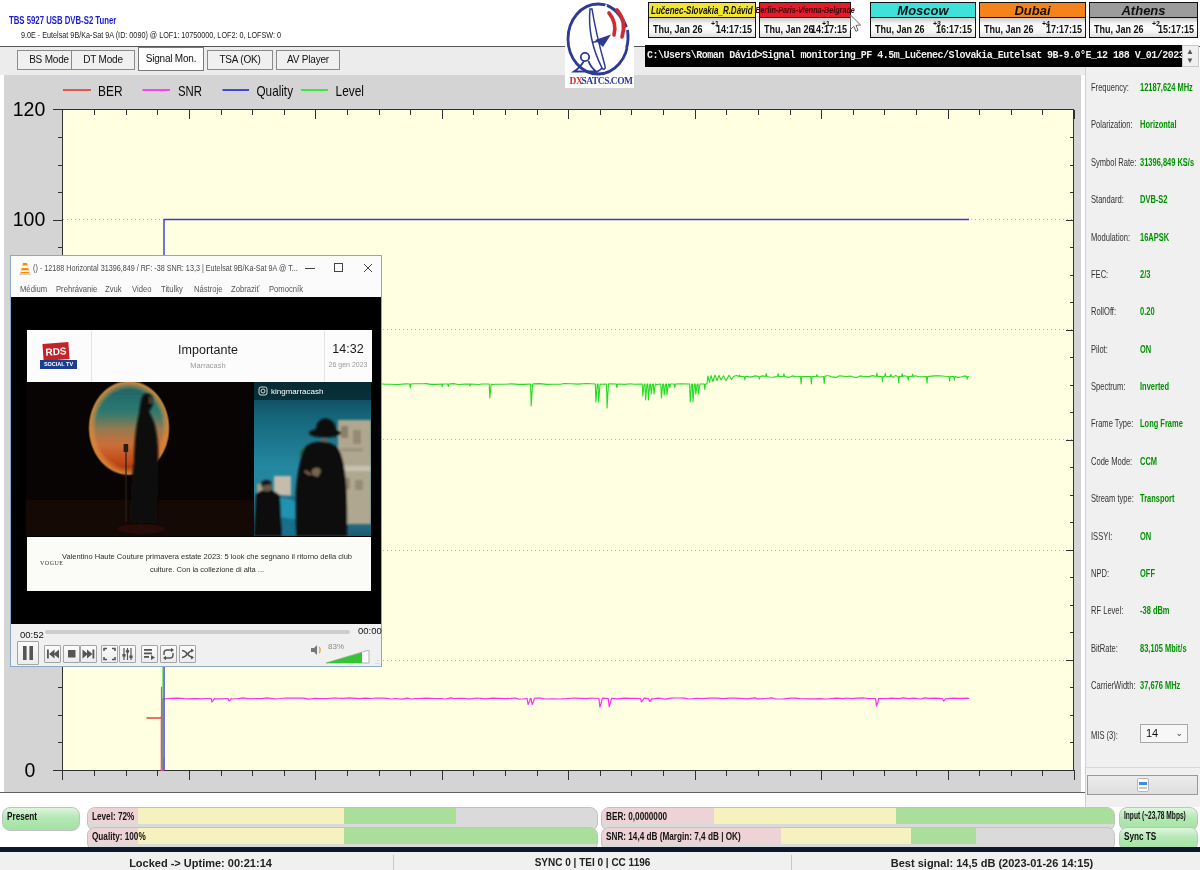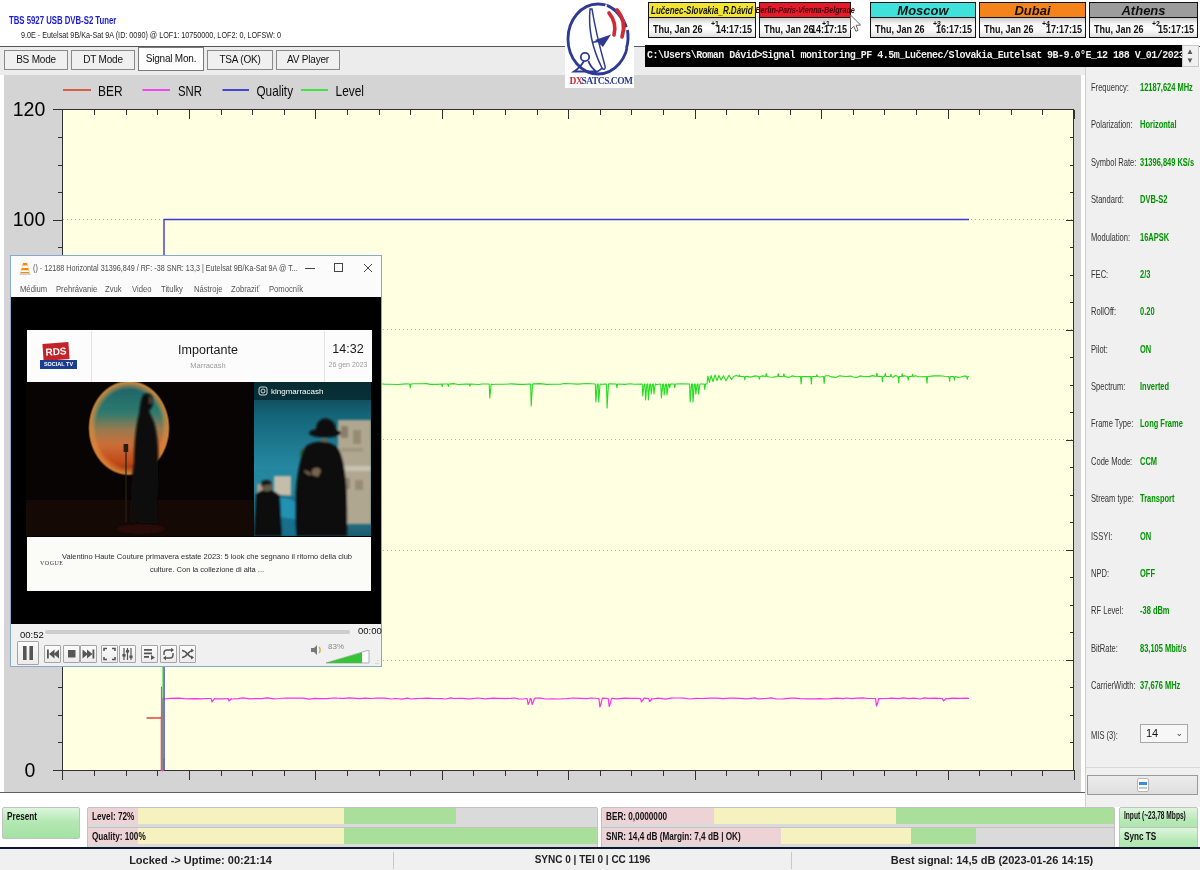--- a/index.html
+++ b/index.html
@@ -6,21 +6,21 @@
 body{position:relative;background:#ffffff;font-family:"Liberation Sans",sans-serif}
 .abs{position:absolute}
 </style></head>
 <body>
 
 <div class="abs" style="left:9px;top:14px;font-size:10.5px;font-weight:bold;color:#1a1ad1;transform:scaleX(0.74);transform-origin:0 0;white-space:nowrap">TBS 5927 USB DVB-S2 Tuner</div>
 <div class="abs" style="left:21px;top:29px;font-size:9.5px;color:#222;transform:scaleX(0.76);transform-origin:0 0;white-space:nowrap">9.0E - Eutelsat 9B/Ka-Sat 9A (ID: 0090) @ LOF1: 10750000, LOF2: 0, LOFSW: 0</div>
 <div class="abs" style="left:0;top:46px;width:1200px;height:1px;background:#555"></div>
 <div class="abs" style="left:0;top:47px;width:1085px;height:28px;background:#ececec"></div>
 
-<div class="abs" style="left:4px;top:50px;width:64px;height:20px;background:#f0f0f0;border:1px solid #8a8a8a;font-size:10px;letter-spacing:-0.2px;color:#111;text-align:center;line-height:18px">BS Mode</div>
+<div class="abs" style="left:17px;top:50px;width:64px;height:20px;background:#f0f0f0;border:1px solid #8a8a8a;font-size:10px;letter-spacing:-0.2px;color:#111;text-align:center;line-height:18px">BS Mode</div>
 <div class="abs" style="left:71px;top:50px;width:64px;height:20px;background:#f0f0f0;border:1px solid #8a8a8a;font-size:10px;letter-spacing:-0.2px;color:#111;text-align:center;line-height:18px">DT Mode</div>
 <div class="abs" style="left:138px;top:47px;width:66px;height:24px;background:#fdfdfd;border:1px solid #7a7a7a;font-size:10px;letter-spacing:-0.2px;color:#111;text-align:center;line-height:22px">Signal Mon.</div>
 <div class="abs" style="left:207px;top:50px;width:66px;height:20px;background:#f0f0f0;border:1px solid #8a8a8a;font-size:10px;letter-spacing:-0.2px;color:#111;text-align:center;line-height:18px">TSA (OK)</div>
 <div class="abs" style="left:276px;top:50px;width:64px;height:20px;background:#f0f0f0;border:1px solid #8a8a8a;font-size:10px;letter-spacing:-0.2px;color:#111;text-align:center;line-height:18px">AV Player</div>
 
 <div class="abs" style="left:648px;top:2px;width:550px;height:40px">
   <div class="clk" style="left:0px;width:108px">
       <div class="chd" style="background:#f2e433">
         <span style="font-size:10.5px;transform:scaleX(0.76);white-space:nowrap">Lučenec-Slovakia_R.Dávid</span>
       </div>
@@ -309,21 +309,21 @@
   <div style="position:absolute;left:0px;top:700px;width:115px;height:1px;background:#d8d8d8"></div>
   <div style="position:absolute;left:1px;top:708px;width:111px;height:20px;background:linear-gradient(180deg,#ececec,#dedede);border:1px solid #9a9a9a">
     <div style="position:absolute;left:49px;top:2px;width:12px;height:14px;background:#fdfdfd;border:1px solid #b8b8b8;border-radius:2px">
       <div style="position:absolute;left:1px;top:3px;width:8px;height:3px;background:#3b8ede"></div>
       <div style="position:absolute;left:1px;top:8px;width:8px;height:2px;background:#c9c9c9"></div>
     </div>
   </div>
 </div>
 
 <style>
-.bar{position:absolute;height:32px;border:1px solid #c2c2c2;border-radius:2px;overflow:hidden;font-size:11px;font-weight:bold;color:#111}
+.bar{position:absolute;height:24px;border:1px solid #c2c2c2;border-radius:8px;overflow:hidden;font-size:11px;font-weight:bold;color:#111}
 .bar .t{position:absolute;left:4px;top:2px;white-space:nowrap;font-size:10.5px;transform:scaleX(0.78);transform-origin:0 0}
 .seg{position:absolute;top:0;height:16px}
 .gbar{background:linear-gradient(180deg,#ddf6dd 0%,#b4e8b4 45%,#a3e2a3 100%)}
 </style>
 <div class="bar gbar" style="left:2px;top:807px;width:78px">
     <span class="t">Present</span>
   </div>
 <div class="bar" style="left:87px;top:807px;width:511px;background:#dadada">
   <div class="seg" style="left:0;width:50px;background:#eed3d6"></div>
   <div class="seg" style="left:50px;width:206px;background:#f6f2c0"></div>
@@ -351,21 +351,21 @@
 <div class="bar" style="left:601px;top:827px;width:514px;background:#dadada">
   <div class="seg" style="left:0;width:179px;background:#eed3d6"></div>
   <div class="seg" style="left:179px;width:130px;background:#f6f2c0"></div>
   <div class="seg" style="left:309px;width:65px;background:#a9df9b"></div>
   <span class="t">SNR: 14,4 dB (Margin: 7,4 dB | OK)</span>
   </div>
 <div class="bar gbar" style="left:1119px;top:827px;width:79px">
     <span class="t">Sync TS</span>
   </div>
 
-<div class="abs" style="left:0;top:847px;width:1200px;height:23px;background:#f0f0f0;border-top:2px solid #0f172a">
+<div class="abs" style="left:0;top:847px;width:1200px;height:23px;background:#f0f0f0;border-top:5px solid #0f172a">
   <div class="abs" style="left:393px;top:3px;width:1px;height:17px;background:#c8c8c8"></div>
   <div class="abs" style="left:791px;top:3px;width:1px;height:17px;background:#c8c8c8"></div>
   <div class="abs" style="left:8px;top:5px;width:385px;text-align:center;font-size:11px;font-weight:bold;color:#222">Locked -&gt; Uptime: 00:21:14</div>
   <div class="abs" style="left:394px;top:5px;width:397px;text-align:center;font-size:10px;font-weight:bold;color:#222">SYNC 0 | TEI 0 | CC 1196</div>
   <div class="abs" style="left:792px;top:5px;width:400px;text-align:center;font-size:11px;font-weight:bold;color:#222">Best signal: 14,5 dB (2023-01-26 14:15)</div>
 </div>
 
 <div class="abs" style="left:10px;top:255px;width:372px;height:412px;background:#f0f0f0;border:1px solid #88a9cb">
 
   <div class="abs" style="left:0;top:0;width:370px;height:26px;background:#fbfbfb">

